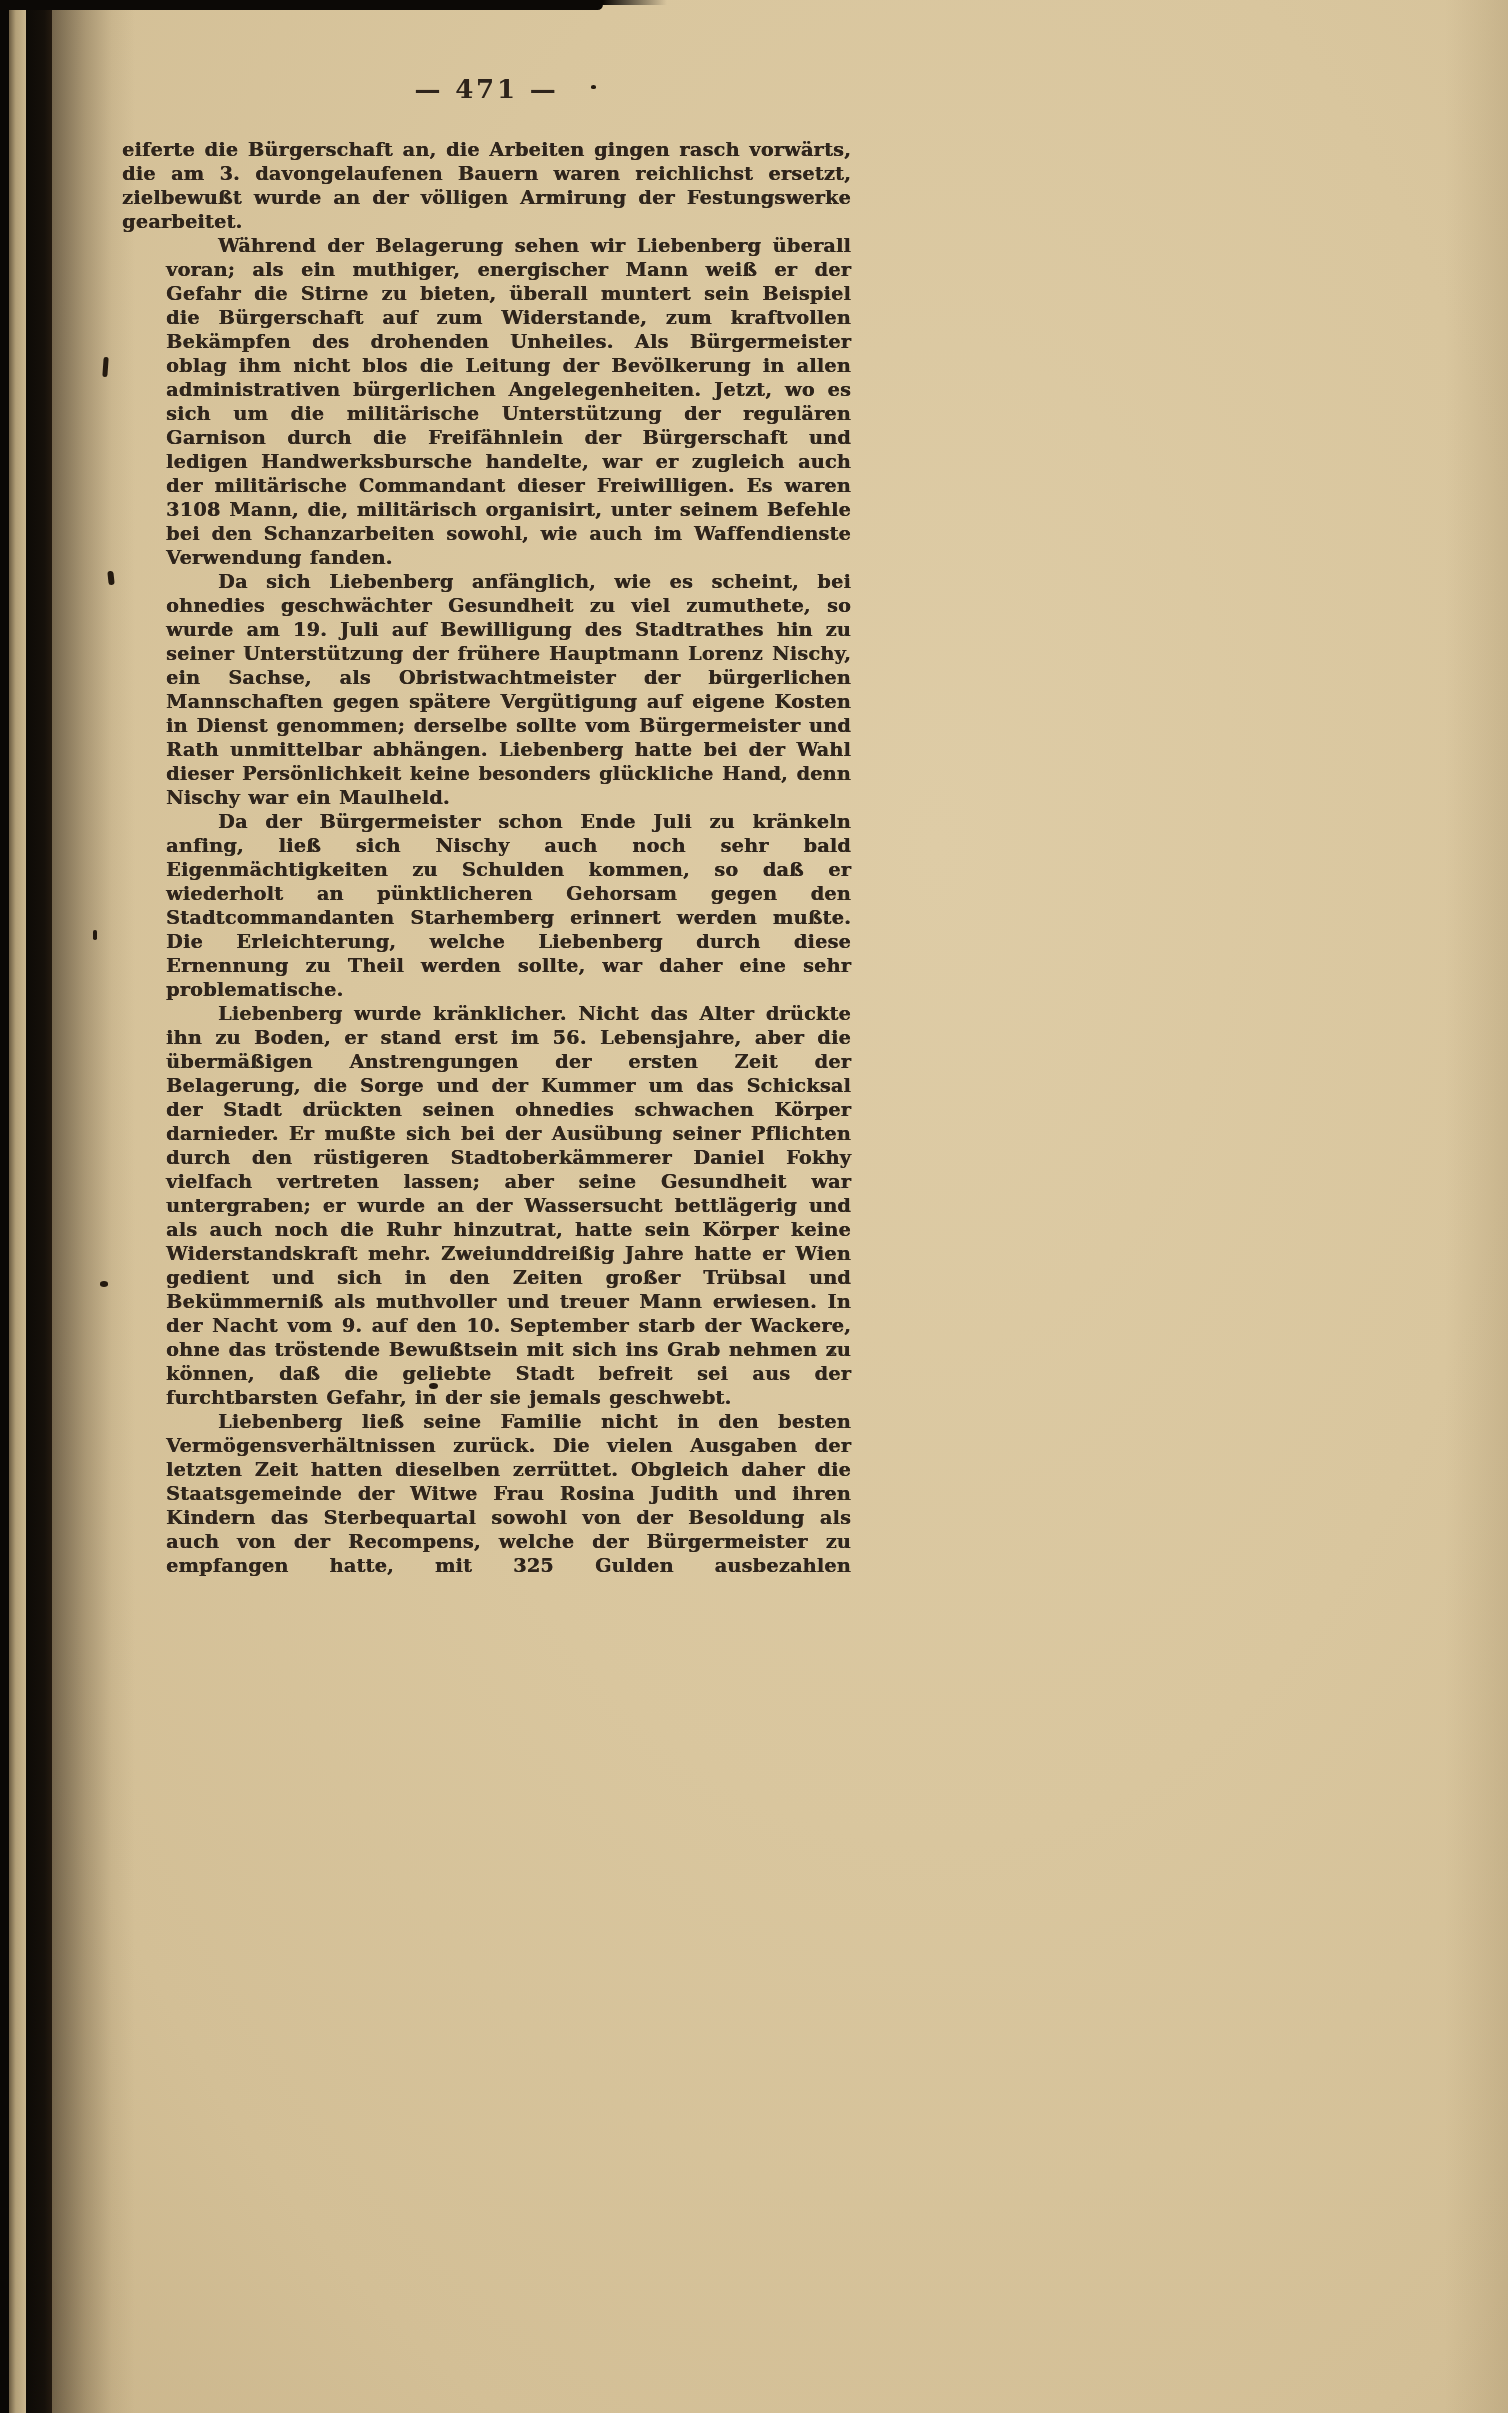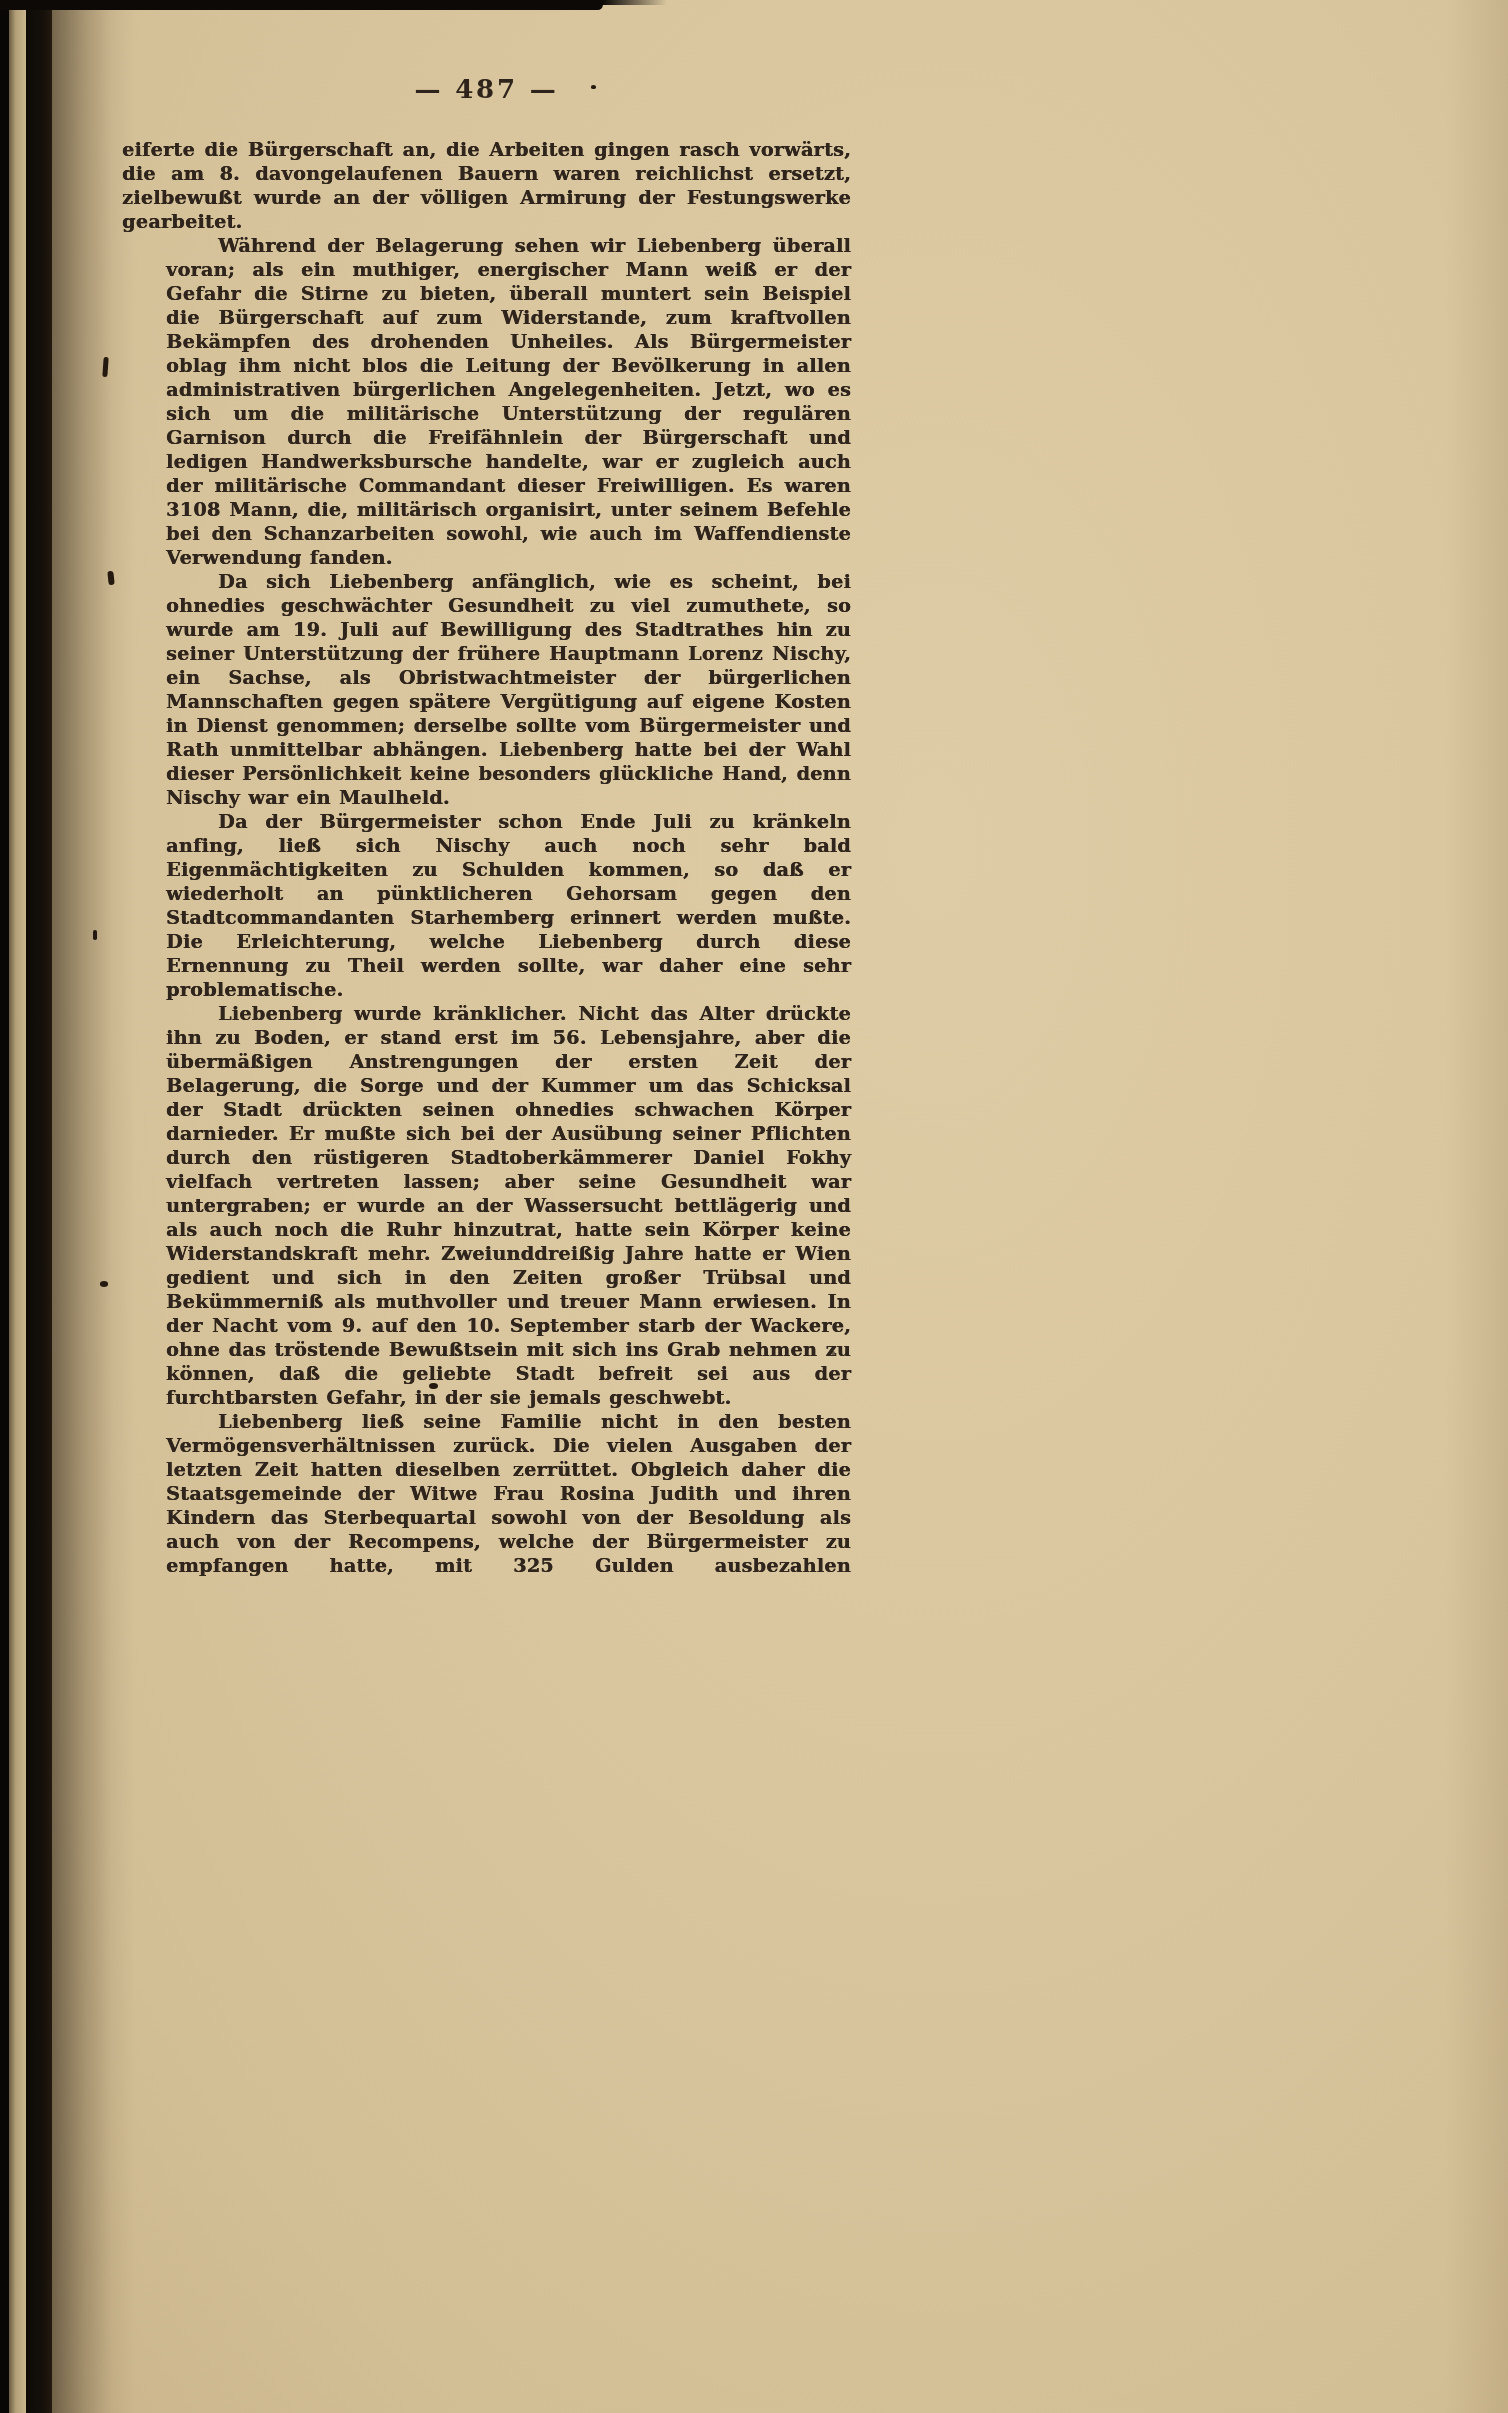--- a/index.html
+++ b/index.html
@@ -103,24 +103,24 @@
   <div class="edge-right-shade"></div>
 
   <div class="speck s1"></div>
   <div class="speck s2"></div>
   <div class="speck s3"></div>
   <div class="speck s4"></div>
   <div class="speck s5"></div>
   <div class="speck s6"></div>
   <div class="speck s7"></div>
 
-  <div class="page-number">— 487 —</div>
+  <div class="page-number">— 471 —</div>
 
   <div class="text-block">
-    <p>eiferte die Bürgerschaft an, die Arbeiten gingen rasch vorwärts, die am 8. davongelaufenen Bauern waren reichlichst ersetzt, zielbewußt wurde an der völligen Armirung der Festungswerke gearbeitet.</p>
+    <p>eiferte die Bürgerschaft an, die Arbeiten gingen rasch vorwärts, die am 3. davongelaufenen Bauern waren reichlichst ersetzt, zielbewußt wurde an der völligen Armirung der Festungswerke gearbeitet.</p>
     <p class="indent">Während der Belagerung sehen wir Liebenberg überall voran; als ein muthiger, energischer Mann weiß er der Gefahr die Stirne zu bieten, überall muntert sein Beispiel die Bürgerschaft auf zum Widerstande, zum kraftvollen Bekämpfen des drohenden Unheiles. Als Bürgermeister oblag ihm nicht blos die Leitung der Bevölkerung in allen administrativen bürgerlichen Angelegenheiten. Jetzt, wo es sich um die militärische Unterstützung der regulären Garnison durch die Freifähnlein der Bürgerschaft und ledigen Handwerksbursche handelte, war er zugleich auch der militärische Commandant dieser Freiwilligen. Es waren 3108 Mann, die, militärisch organisirt, unter seinem Befehle bei den Schanzarbeiten sowohl, wie auch im Waffendienste Verwendung fanden.</p>
     <p class="indent">Da sich Liebenberg anfänglich, wie es scheint, bei ohnedies geschwächter Gesundheit zu viel zumuthete, so wurde am 19. Juli auf Bewilligung des Stadtrathes hin zu seiner Unterstützung der frühere Hauptmann Lorenz Nischy, ein Sachse, als Obristwachtmeister der bürgerlichen Mannschaften gegen spätere Vergütigung auf eigene Kosten in Dienst genommen; derselbe sollte vom Bürgermeister und Rath unmittelbar abhängen. Liebenberg hatte bei der Wahl dieser Persönlichkeit keine besonders glückliche Hand, denn Nischy war ein Maulheld.</p>
     <p class="indent">Da der Bürgermeister schon Ende Juli zu kränkeln anfing, ließ sich Nischy auch noch sehr bald Eigenmächtigkeiten zu Schulden kommen, so daß er wiederholt an pünktlicheren Gehorsam gegen den Stadtcommandanten Starhemberg erinnert werden mußte. Die Erleichterung, welche Liebenberg durch diese Ernennung zu Theil werden sollte, war daher eine sehr problematische.</p>
     <p class="indent">Liebenberg wurde kränklicher. Nicht das Alter drückte ihn zu Boden, er stand erst im 56. Lebensjahre, aber die übermäßigen Anstrengungen der ersten Zeit der Belagerung, die Sorge und der Kummer um das Schicksal der Stadt drückten seinen ohnedies schwachen Körper darnieder. Er mußte sich bei der Ausübung seiner Pflichten durch den rüstigeren Stadtoberkämmerer Daniel Fokhy vielfach vertreten lassen; aber seine Gesundheit war untergraben; er wurde an der Wassersucht bettlägerig und als auch noch die Ruhr hinzutrat, hatte sein Körper keine Widerstandskraft mehr. Zweiunddreißig Jahre hatte er Wien gedient und sich in den Zeiten großer Trübsal und Bekümmerniß als muthvoller und treuer Mann erwiesen. In der Nacht vom 9. auf den 10. September starb der Wackere, ohne das tröstende Bewußtsein mit sich ins Grab nehmen zu können, daß die geliebte Stadt befreit sei aus der furchtbarsten Gefahr, in der sie jemals geschwebt.</p>
     <p class="indent continues">Liebenberg ließ seine Familie nicht in den besten Vermögensverhältnissen zurück. Die vielen Ausgaben der letzten Zeit hatten dieselben zerrüttet. Obgleich daher die Staatsgemeinde der Witwe Frau Rosina Judith und ihren Kindern das Sterbequartal sowohl von der Besoldung als auch von der Recompens, welche der Bürgermeister zu empfangen hatte, mit 325 Gulden ausbezahlen</p>
   </div>
 
 </div>
 
 

